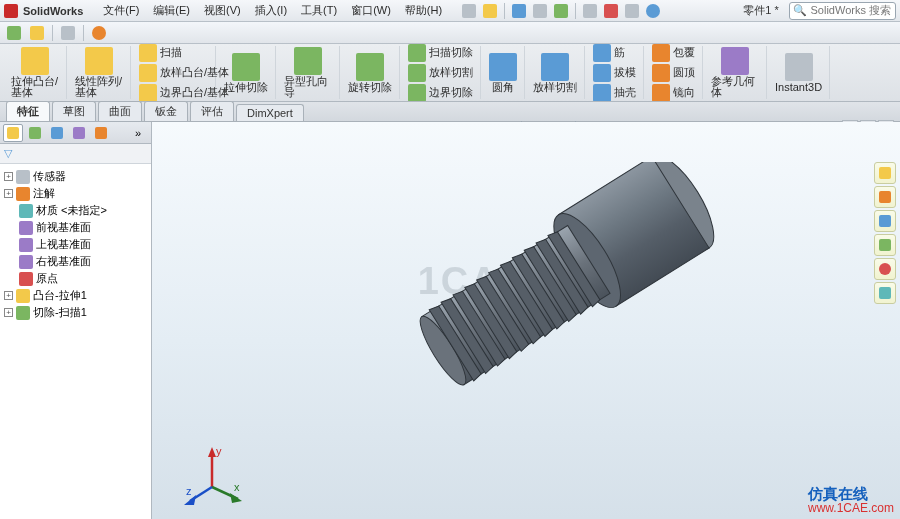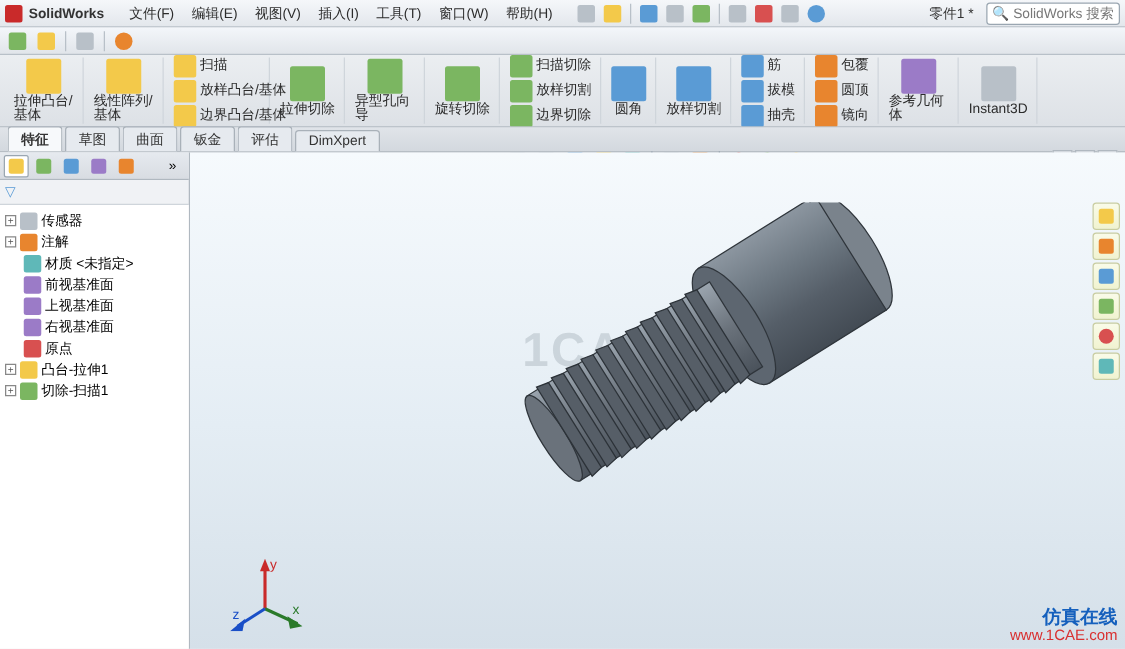--- a/index.html
+++ b/index.html
@@ -40,21 +40,21 @@
 .tree{flex:1;background:#fff;padding:4px 2px;overflow:auto}
 .tree-node{display:flex;align-items:center;gap:3px;padding:1px 2px;white-space:nowrap;cursor:default}
 .indent{display:inline-block;width:12px}
 .tglyph{width:9px;height:9px;border:1px solid #888;display:flex;align-items:center;justify-content:center;font-size:8px;color:#555;flex-shrink:0}
 .tic{width:14px;height:14px;flex-shrink:0;border-radius:2px}
 .viewport{flex:1;position:relative;background:linear-gradient(180deg,#f6fafd 0%,#e4edf4 55%,#d5e0e9 100%)}
 .triad{position:absolute;left:30px;bottom:14px;width:60px;height:60px}
 .rightbar{position:absolute;right:4px;top:40px;width:22px;display:flex;flex-direction:column;gap:2px}
 .rb-btn{width:22px;height:22px;background:linear-gradient(#f9fbe8,#f1f3d0);border:1px solid #c9cda0;border-radius:3px;display:flex;align-items:center;justify-content:center}
 .watermark{position:absolute;left:50%;top:40%;transform:translate(-50%,-50%);font-size:38px;font-weight:bold;color:rgba(150,160,170,0.35);letter-spacing:2px;pointer-events:none}
-.branding{position:absolute;right:6px;bottom:4px;text-align:right;line-height:14px}
+.branding{position:absolute;right:6px;bottom:4px;line-height:14px}
 .branding .cn{color:#1560bd;font-weight:bold;font-size:15px}
 .branding .url{color:#d93030;font-size:12px}
 
 .c-yel{background:#f3c94a}.c-grn{background:#7bb661}.c-blu{background:#5a9bd5}.c-org{background:#e8852e}.c-pur{background:#9b7bc7}.c-red{background:#d85050}.c-gry{background:#b8c0c8}.c-cyn{background:#5fb8b8}
 </style>
 </head>
 <body>
 
 <div class="menubar">
   <div class="sw-logo"></div>

